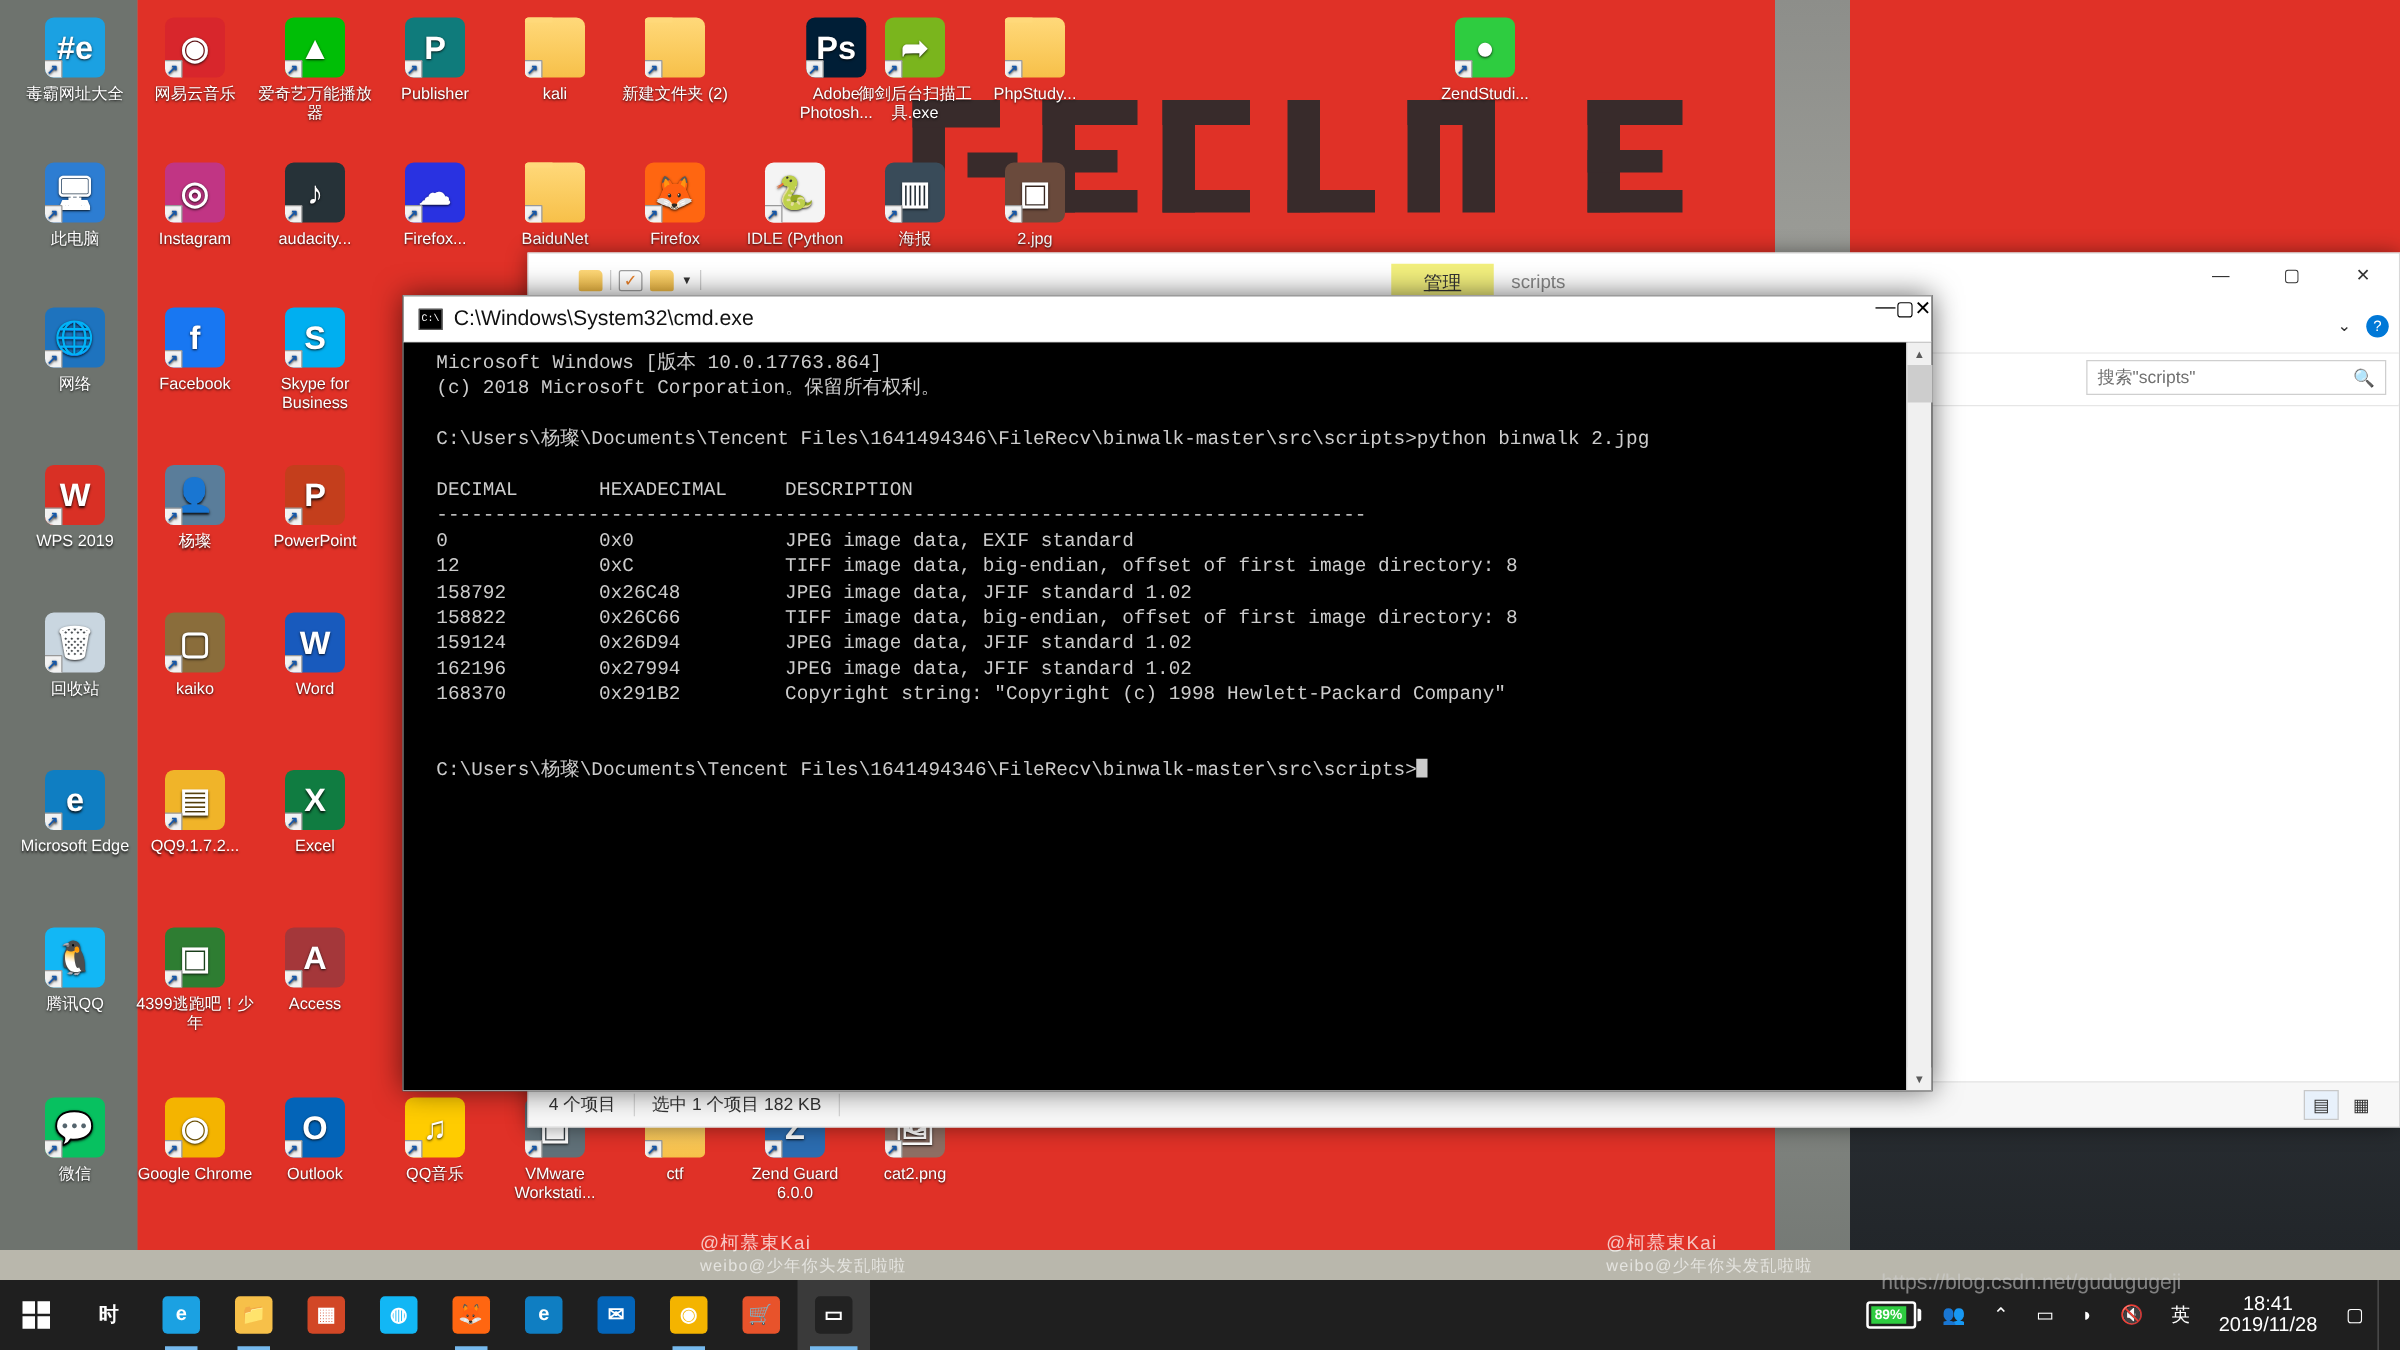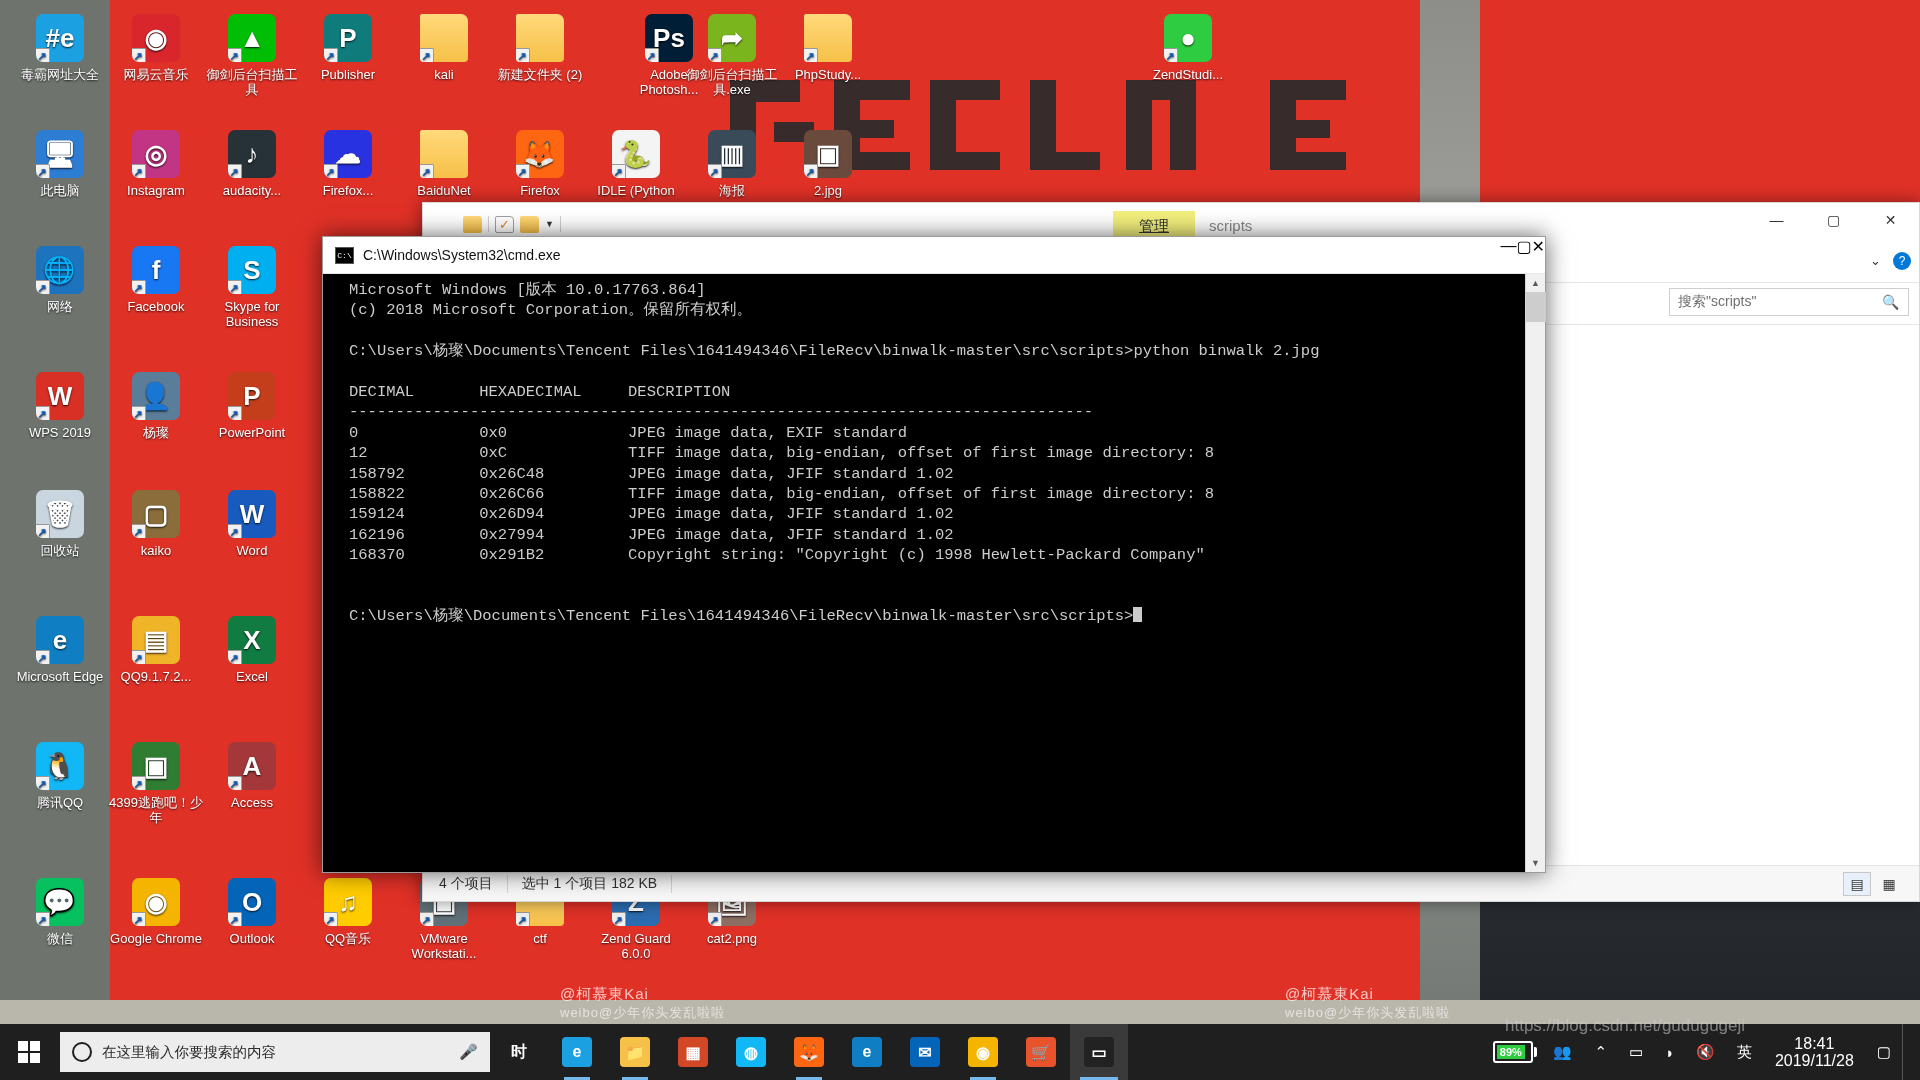--- a/index.html
+++ b/index.html
@@ -162,21 +162,21 @@
   #cmd-title {
     height: 37px; background:#fff; display:flex; align-items:center;
     padding-left:12px; position:relative; border-bottom:1px solid #e8e8e8;
   }
   #cmd-title .cmd-ic {
     width:19px;height:17px;background:#000;border:1px solid #555;
     color:#fff;font-size:8px;display:flex;align-items:center;justify-content:center;
     font-family:"Liberation Mono", monospace; margin-right:9px;
   }
   #cmd-title .t {
-    font-size:14px; color:#111; font-family:"Liberation Sans", sans-serif;text-align:center;
+    font-size:17px; color:#111; font-family:"Liberation Sans", sans-serif;text-align:center;
   }
   #cmd-title .ctrls { position:absolute; right:0; top:0; display:flex; }
   #cmd-body {
     position:absolute; left:0; right:0; top:37px; bottom:0;
     background:#000; color:#cccccc;
     font-family: "Liberation Mono", "DejaVu Sans Mono", monospace;
     font-size: 15.5px; line-height: 20.4px;
     padding: 6px 0 0 6px;
     white-space: pre;
     overflow: hidden;
@@ -299,21 +299,21 @@
     <div class="dicon" style="left: 12px; top: 14px;">
       <div class="glyph" style="background: rgb(27, 161, 226);">#e<span class="shortcut">↗</span></div>
       <span class="lbl">毒霸网址大全</span>
     </div>
     <div class="dicon" style="left: 108px; top: 14px;">
       <div class="glyph" style="background: rgb(216, 38, 44);">◉<span class="shortcut">↗</span></div>
       <span class="lbl">网易云音乐</span>
     </div>
     <div class="dicon" style="left: 204px; top: 14px;">
       <div class="glyph" style="background: rgb(0, 190, 6);">▲<span class="shortcut">↗</span></div>
-      <span class="lbl">御剑后台扫描工具</span>
+      <span class="lbl">爱奇艺万能播放器</span>
     </div>
     <div class="dicon" style="left: 300px; top: 14px;">
       <div class="glyph" style="background: rgb(15, 123, 123);">P<span class="shortcut">↗</span></div>
       <span class="lbl">Publisher</span>
     </div>
     <div class="dicon" style="left: 396px; top: 14px;">
       <div class="glyph folder">
         <span class="shortcut">↗</span>
       </div>
       <span class="lbl">kali</span>
@@ -577,25 +577,20 @@
 <div id="taskbar">
   <div id="start">
     <span class="winlogo">
       <span style="left:0;top:0"></span>
         <span style="left:12px;top:0"></span>
       <span style="left:0;top:12px"></span>
         <span style="left:12px;top:12px"></span>
     </span>
   </div>
 
-  <div id="tb-search">
-    <span class="circ"></span>
-    <span class="ph">在这里输入你要搜索的内容</span>
-    <span class="mic">🎤</span>
-  </div>
 
   <div id="tb-buttons" style="display: flex;">
       <div class="tb-btn">
         <span class="ic" style="background: rgba(0, 0, 0, 0);">时</span>
       </div>
       <div class="tb-btn running">
         <span class="ic" style="background: rgb(27, 161, 226);">e</span>
       </div>
       <div class="tb-btn running">
         <span class="ic" style="background: rgb(247, 192, 73);">📁</span>

